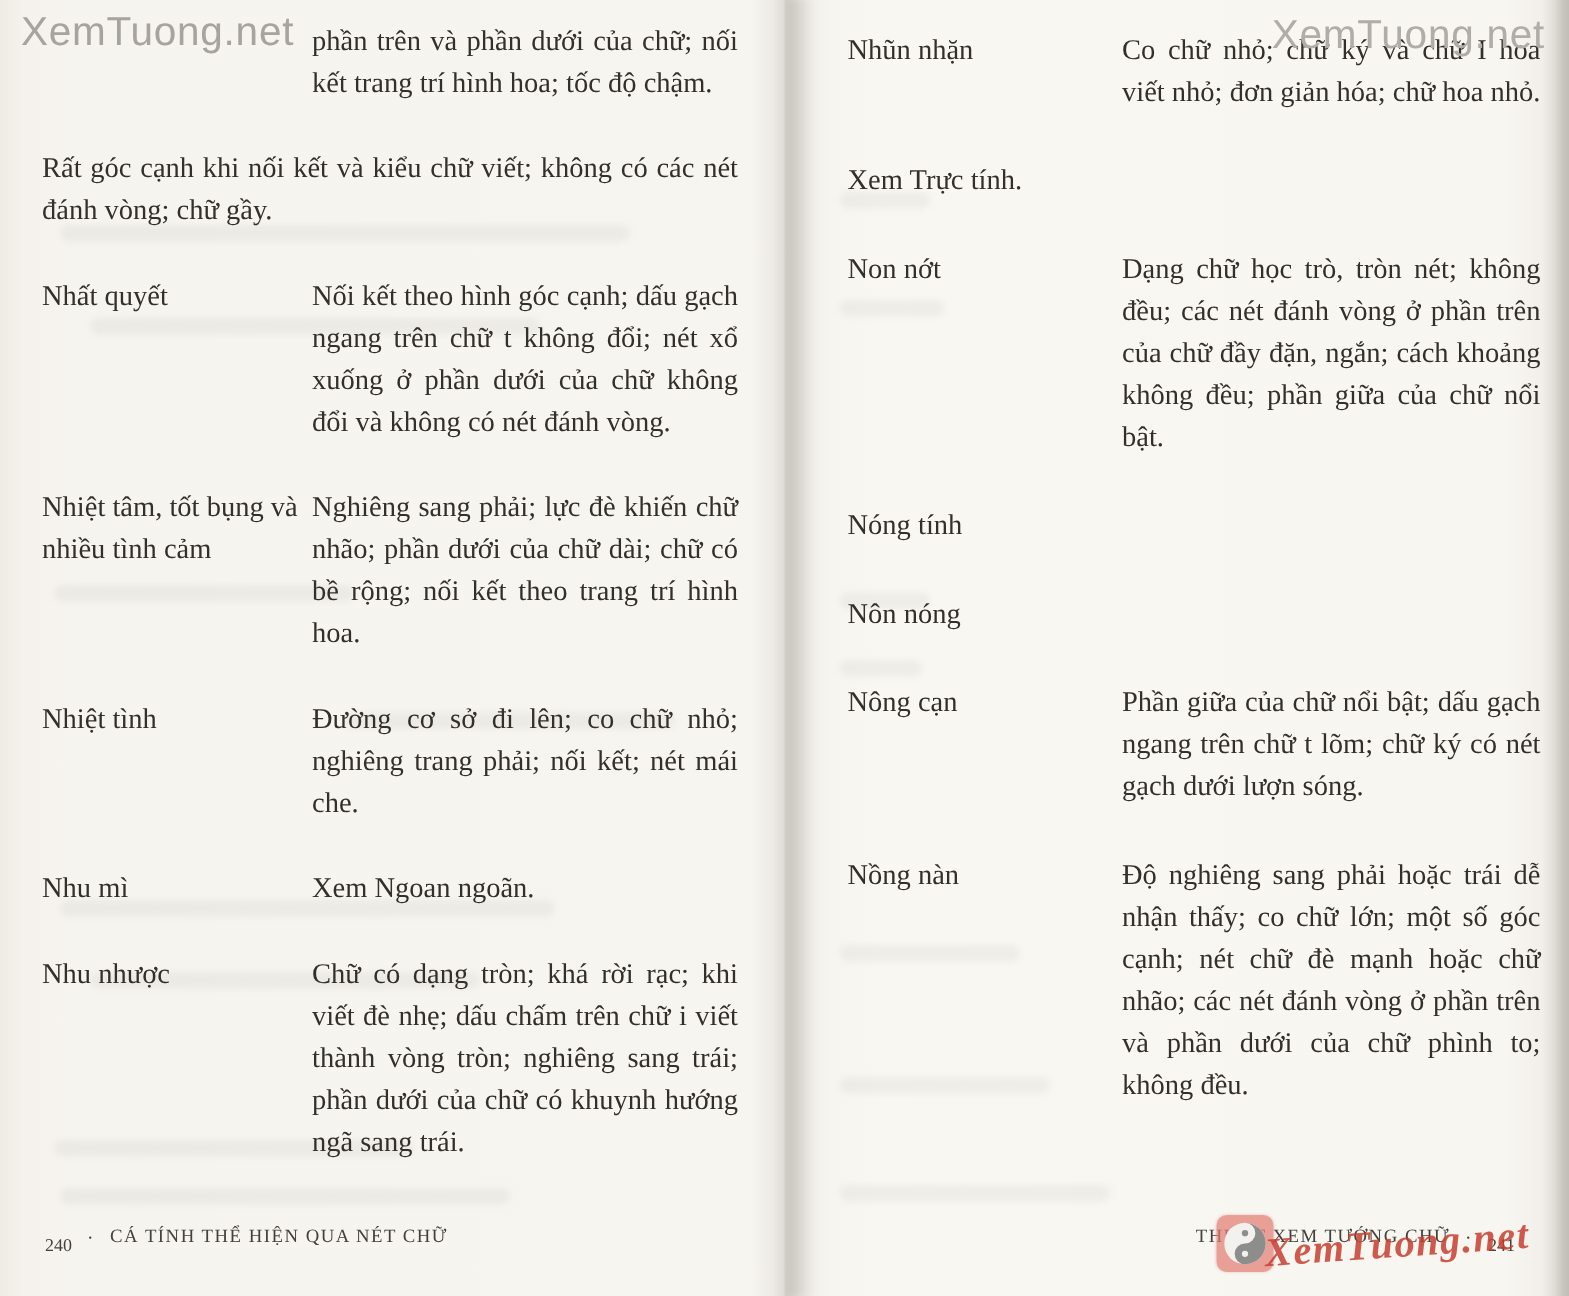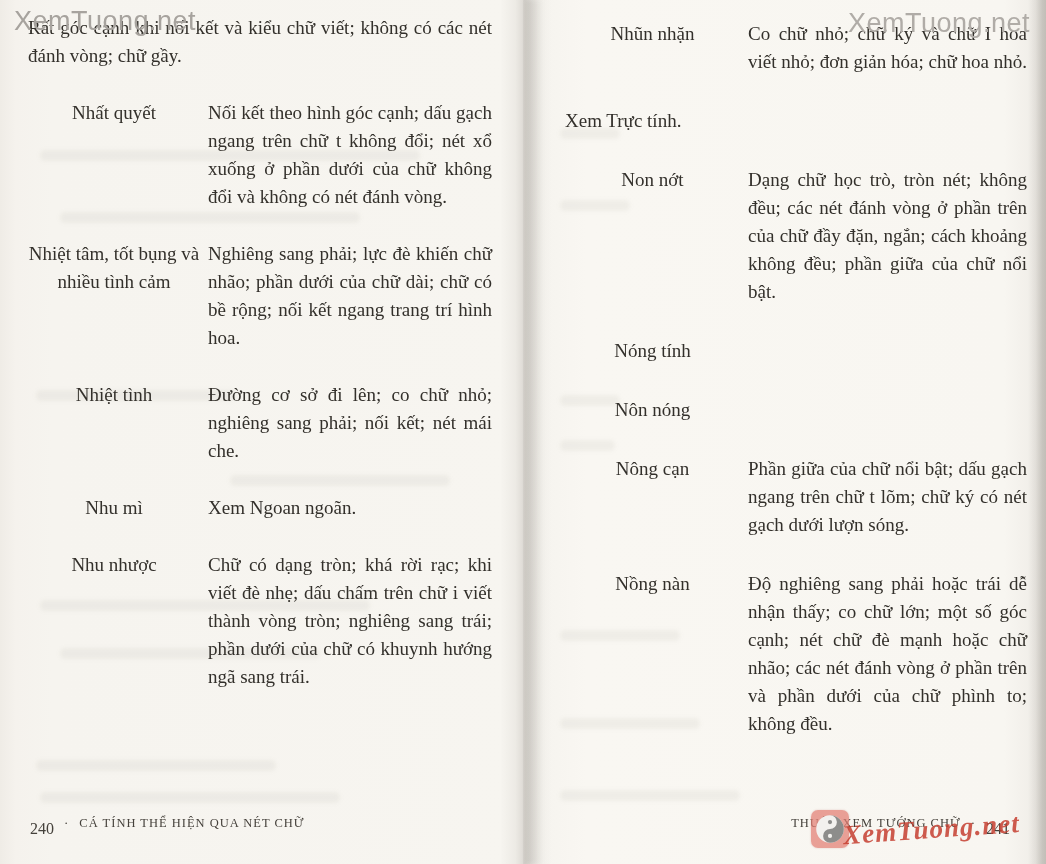--- a/index.html
+++ b/index.html
@@ -24,38 +24,38 @@
     position:absolute;left:526px;top:0;width:16px;height:100%;z-index:2;pointer-events:none;
     background:linear-gradient(90deg,rgba(110,104,96,0.14),rgba(110,104,96,0.02));
     filter:blur(2px);
   }
 
   
   .content{position:absolute;z-index:3;}
   .content-left{left:28px;top:14px;width:464px;}
   .content-right{left:565px;top:20px;width:462px;}
   .entry{display:flex;margin-bottom:29px;}
-  .entry .term{flex:0 0 172px;font-size:19px;line-height:28px;padding-right:8px;text-align:center;}
+  .entry .term{flex:0 0 172px;font-size:19px;line-height:28px;padding-right:8px;}
   .entry .def{flex:1;font-size:19px;line-height:28px;text-align:justify;text-justify:inter-word;}
   .content-right .entry{margin-bottom:31px;}
   .content-right .entry .term{flex:0 0 175px;}
 
   
   .wm{
     position:absolute;z-index:4;font-family:"Liberation Sans","DejaVu Sans",sans-serif;
     color:#a7a39e;font-size:27px;letter-spacing:0.5px;pointer-events:none;
   }
   .wm-top-left{left:14px;top:6px;}
   .wm-top-right{right:16px;top:8px;color:#b0aca7;}
 
   
   .footer{position:absolute;bottom:26px;z-index:3;font-size:12.5px;letter-spacing:1px;color:#45413b;display:flex;align-items:center;gap:10px;}
   .footer-left{left:30px;}
   .footer-right{right:36px;}
-  .footer .pgnum{font-size:16px;letter-spacing:0;margin-top:12px;}
+  .footer .pgnum{font-size:12px;letter-spacing:0;margin-top:12px;}
   .footer .sep{font-size:13px;}
 
   
   .logo{position:absolute;right:26px;bottom:16px;z-index:5;display:flex;align-items:center;pointer-events:none;}
   .logo-badge{
     width:38px;height:38px;border-radius:7px;background:rgba(226,125,113,0.72);
     display:flex;align-items:center;justify-content:center;box-shadow:0 0 2px rgba(180,80,70,0.3);
   }
   .logo-script{
     font-family:"Liberation Serif","DejaVu Serif",serif;font-style:italic;font-weight:bold;
@@ -88,35 +88,39 @@
 <div class="ghost" style="left:560px;top:395px;width:60px"></div>
 <div class="ghost" style="left:560px;top:440px;width:55px"></div>
 <div class="ghost" style="left:560px;top:630px;width:120px"></div>
 <div class="ghost" style="left:560px;top:718px;width:140px"></div>
 <div class="ghost" style="left:560px;top:790px;width:180px"></div>
 
 <div class="wm wm-top-left">XemTuong.net</div>
 <div class="wm wm-top-right">XemTuong.net</div>
 
 <div class="content content-left">
+  <div class="entry">
+    <div class="term"></div>
+    <div class="def">phần trên và phần dưới của chữ; nối kết trang trí hình hoa; tốc độ chậm.</div>
+  </div>
   <div id="entries-left">
       <div class="entry">
     <div class="def">Rất góc cạnh khi nối kết và kiểu chữ viết; không có các nét đánh vòng; chữ gầy.</div>
   </div>
       <div class="entry">
     <div class="term">Nhất quyết</div>
     <div class="def">Nối kết theo hình góc cạnh; dấu gạch ngang trên chữ t không đổi; nét xổ xuống ở phần dưới của chữ không đổi và không có nét đánh vòng.</div>
   </div>
       <div class="entry">
     <div class="term">Nhiệt tâm, tốt bụng và nhiều tình cảm</div>
-    <div class="def">Nghiêng sang phải; lực đè khiến chữ nhão; phần dưới của chữ dài; chữ có bề rộng; nối kết ngang trang trí hình hoa.</div>
+    <div class="def">Nghiêng sang phải; lực đè khiến chữ nhão; phần dưới của chữ dài; chữ có bề rộng; nối kết theo trang trí hình hoa.</div>
   </div>
       <div class="entry">
     <div class="term">Nhiệt tình</div>
-    <div class="def">Đường cơ sở đi lên; co chữ nhỏ; nghiêng sang phải; nối kết; nét mái che.</div>
+    <div class="def">Đường cơ sở đi lên; co chữ nhỏ; nghiêng trang phải; nối kết; nét mái che.</div>
   </div>
       <div class="entry">
     <div class="term">Nhu mì</div>
     <div class="def">Xem Ngoan ngoãn.</div>
   </div>
       <div class="entry">
     <div class="term">Nhu nhược</div>
     <div class="def">Chữ có dạng tròn; khá rời rạc; khi viết đè nhẹ; dấu chấm trên chữ i viết thành vòng tròn; nghiêng sang trái; phần dưới của chữ có khuynh hướng ngã sang trái.</div>
   </div>
     </div>

